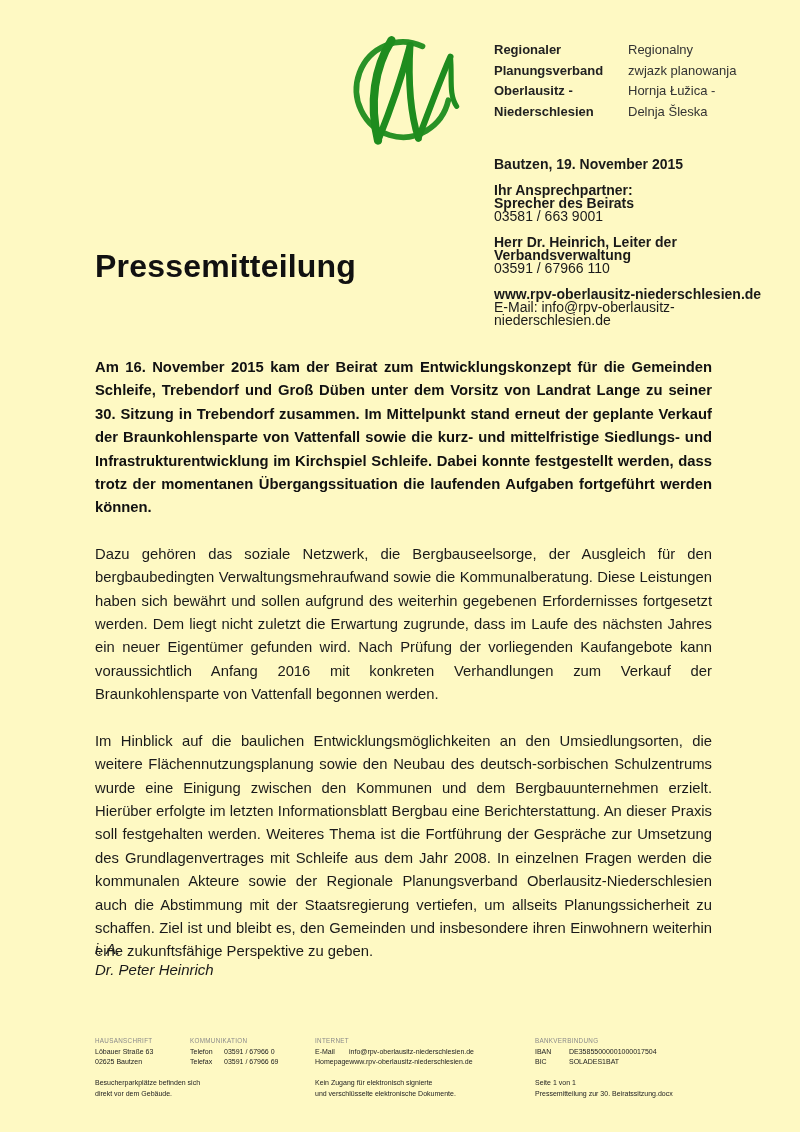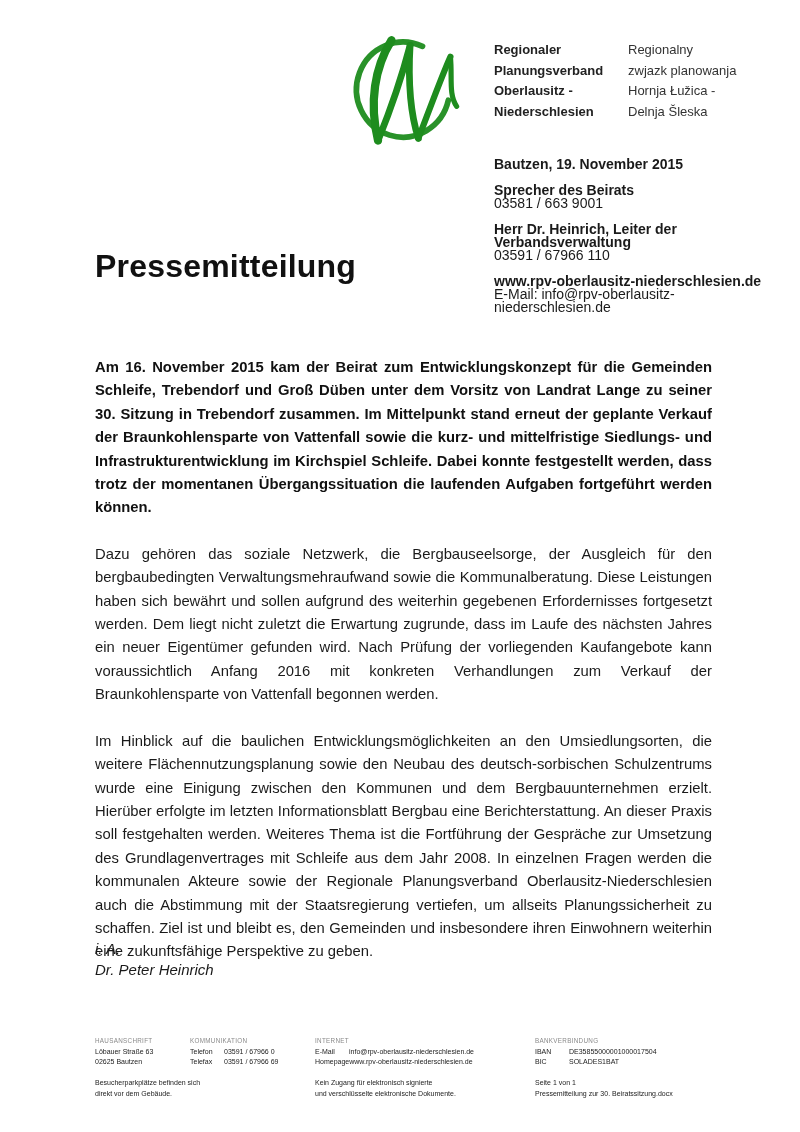--- a/index.html
+++ b/index.html
@@ -1,21 +1,21 @@
 <!DOCTYPE html>
 <html><head>
 <meta charset="utf-8">
 <style>
   * { margin: 0; padding: 0; box-sizing: border-box; }
   html, body { background: #e8e8e8; }
   .page {
     position: relative;
     width: 800px;
     height: 1132px;
-    background: #ffffff;
+    background: #fef9c3;
     font-family: "Liberation Sans", "DejaVu Sans", sans-serif;
     color: #1a1a1a;
     overflow: hidden;
     margin: 0 auto;
   }
 
   
   .logo-wrap { position: absolute; left: 348px; top: 34px; width: 118px; height: 122px; }
   .org-block { position: absolute; left: 494px; top: 40px; display: flex; gap: 20px; }
   .org-col { font-size: 13px; line-height: 20.5px; white-space: nowrap; }
@@ -84,20 +84,21 @@
       <div>Regionalny</div>
       <div>zwjazk planowanja</div>
       <div>Hornja Łužica -</div>
       <div>Delnja Šleska</div>
     </div>
   </div>
 
   <div class="info-block">
     <div class="b">Bautzen, 19. November 2015</div>
     <div class="gap"></div>
+    <div class="b">Ihr Ansprechpartner:</div>
     <div class="b">Sprecher des Beirats</div>
     <div>03581 / 663 9001</div>
     <div class="gap"></div>
     <div class="b">Herr Dr. Heinrich, Leiter der Verbandsverwaltung</div>
     <div>03591 / 67966 110</div>
     <div class="gap"></div>
     <div class="b">www.rpv-oberlausitz-niederschlesien.de</div>
     <div>E-Mail: info@rpv-oberlausitz-niederschlesien.de</div>
   </div>
 

